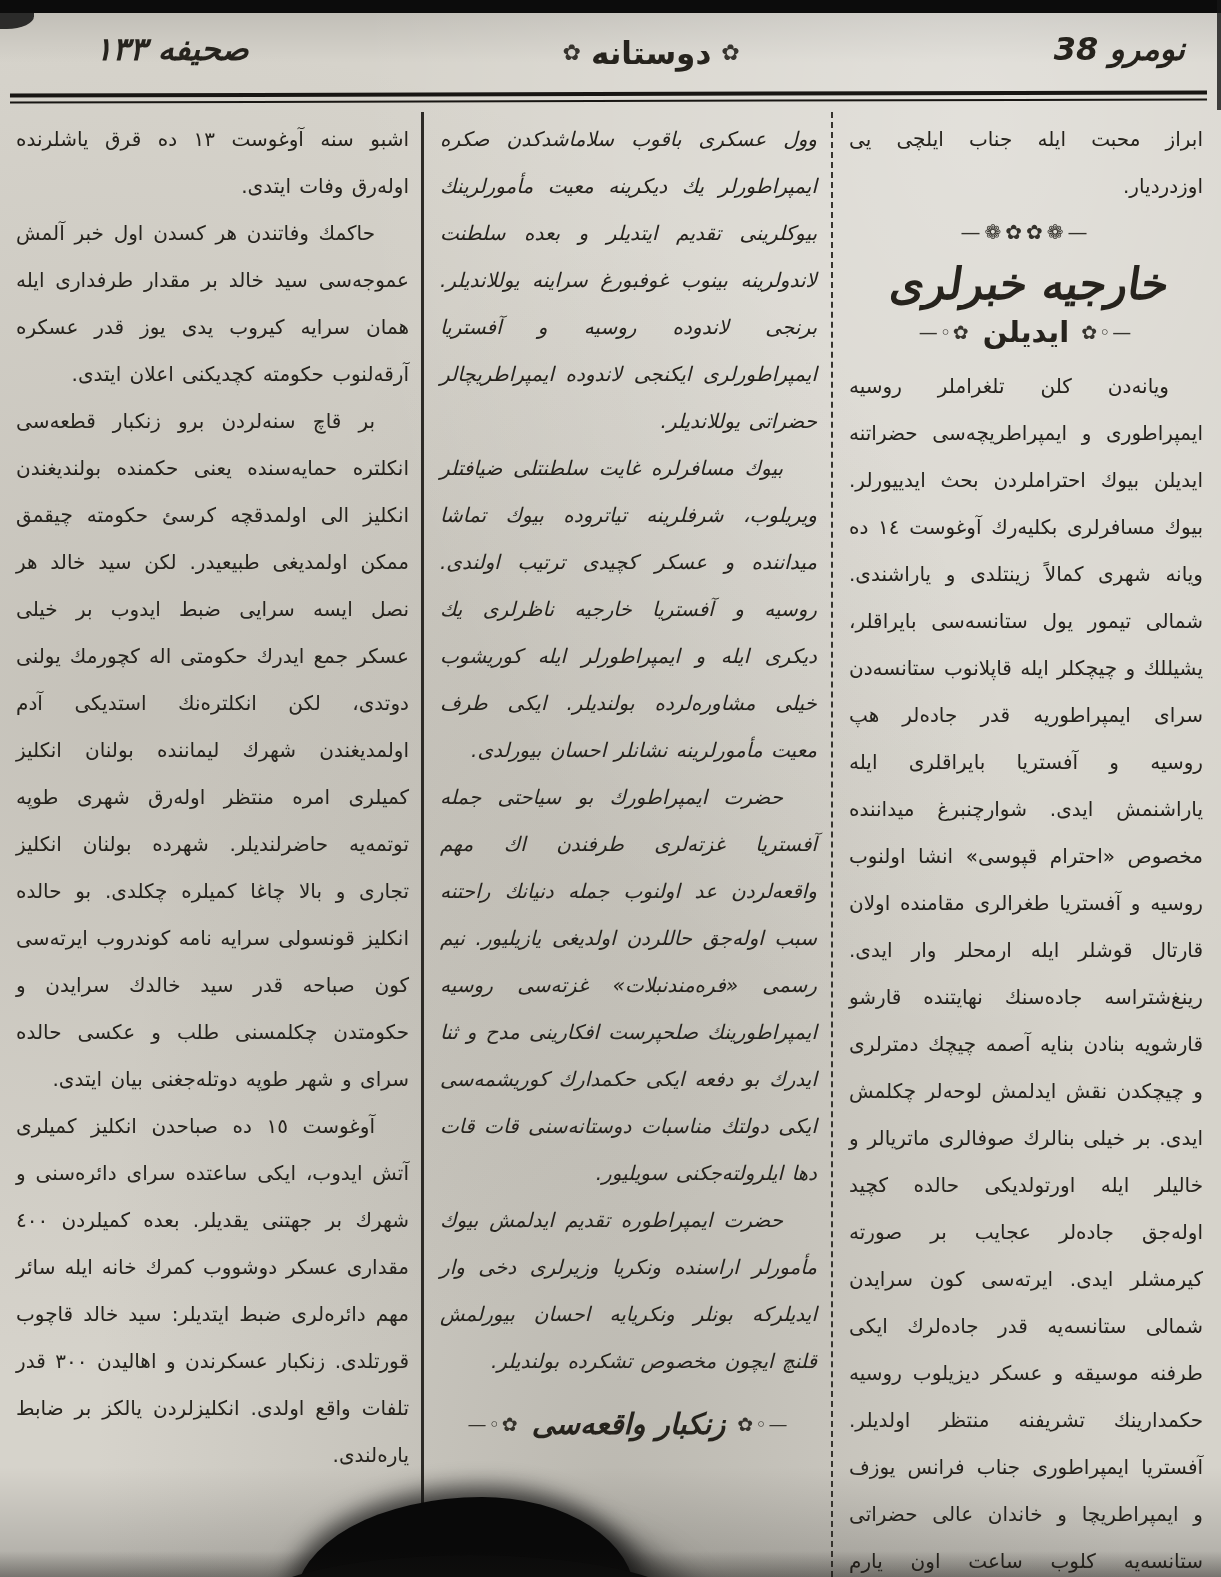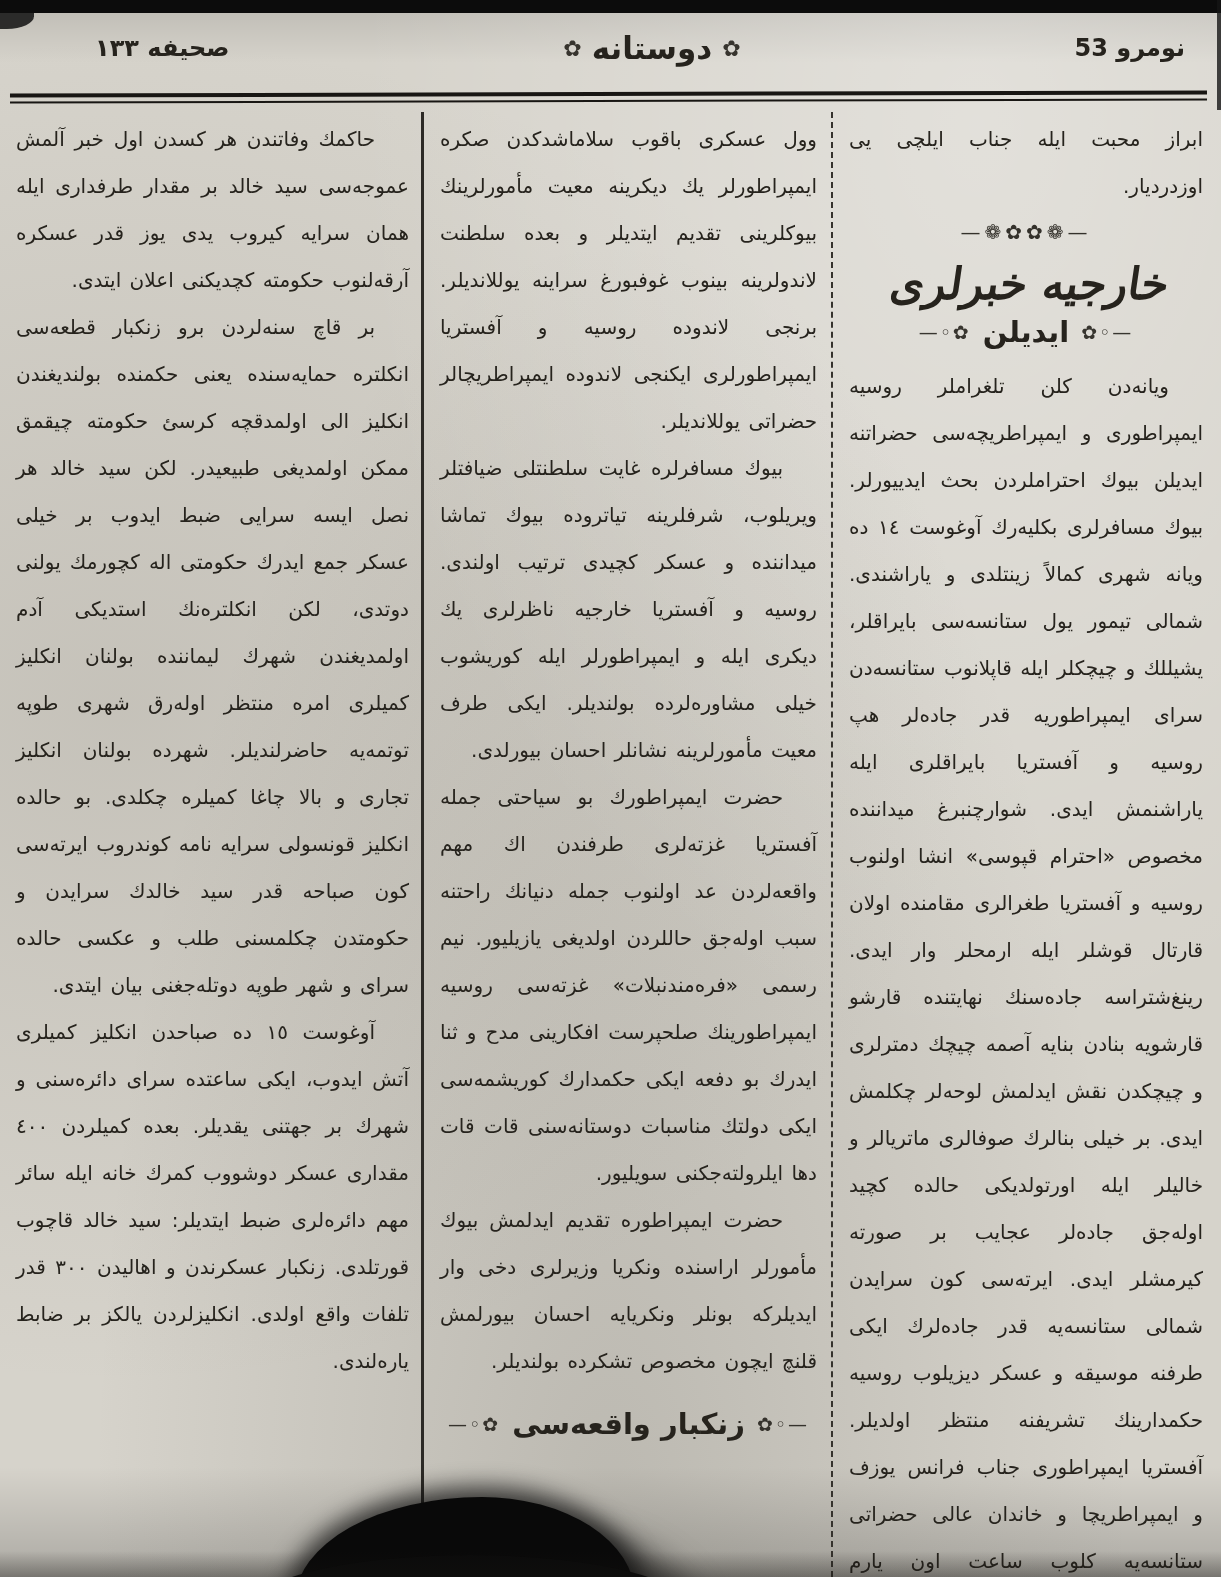--- a/index.html
+++ b/index.html
@@ -32,37 +32,37 @@
   }
   .bottom-shade{position:absolute;bottom:0;left:0;width:100%;height:26px;
     background:linear-gradient(transparent, rgba(20,18,15,0.35));}
   
   .hdr{
     position:absolute;top:30px;left:0;width:100%;
     display:flex;justify-content:space-between;align-items:baseline;
     padding:0 36px 0 95px;box-sizing:border-box;
     font-weight:bold;
   }
-  .hdr-issue,.hdr-page{font-size:24px;letter-spacing:1px;}
+  .hdr-issue,.hdr-page{font-size:32px;letter-spacing:1px;font-style:italic;}
   .hdr-center{font-size:31px;display:flex;align-items:center;gap:10px;}
   .hdr-orn{font-size:22px;opacity:.9;}
   .double-rule{
     position:absolute;top:92px;left:10px;right:14px;height:4px;
     border-top:4px solid #181613;border-bottom:2px solid #181613;
     transform:rotate(-0.15deg);
   }
   
   .columns{
     position:absolute;top:104px;bottom:0;left:0;right:0;
     display:flex;align-items:stretch;
     padding:8px 10px 0 12px;box-sizing:border-box;
   }
   .col{height:100%;overflow:hidden;box-sizing:border-box;}
   .col-right{width:380px;border-inline-end:2px dashed #35322d;padding:4px 8px 3px 16px;}
-  .col-middle{width:410px;border-inline-end:3px solid #2c2a26;padding:4px 14px 0 16px;}
+  .col-middle{width:410px;border-inline-end:3px solid #2c2a26;padding:4px 14px 0 16px;font-style:italic;}
   .col-left{flex:1;padding:4px 12px 0 4px;}
   p.body{
     margin:0;font-size:20px;line-height:47px;text-align:justify;
     text-indent:34px;word-spacing:2px;
   }
   p.cont{text-indent:0;}
   .orn-divider{
     text-align:center;font-size:20px;letter-spacing:4px;
     margin:10px 0 6px;opacity:.92;
   }
@@ -83,21 +83,21 @@
 </head>
 <body>
 
 <div class="page">
 
   <div class="top-strip"></div>
   <div class="corner-tl"></div>
   <div class="edge-right"></div>
 
   <header class="hdr">
-    <div class="hdr-issue">نومرو 53</div>
+    <div class="hdr-issue">نومرو 38</div>
     <div class="hdr-center">
       <span class="hdr-orn">✿</span>
       <span>دوستانه</span>
       <span class="hdr-orn">✿</span>
     </div>
     <div class="hdr-page">صحيفه ١٣٣</div>
   </header>
 
   <div class="double-rule"></div>
 
@@ -123,20 +123,21 @@
       <p class="body">حضرت ايمپراطوره تقديم ايدلمش بيوك مأمورلر اراسنده ونكريا وزيرلرى دخى وار ايديلركه بونلر ونكريايه احسان بيورلمش قلنچ ايچون مخصوص تشكرده بولنديلر.</p>
       <h2 class="subsection">
         <span class="orn">—◦✿</span>
         <span>زنكبار واقعه‌سى</span>
         <span class="orn">✿◦—</span>
       </h2>
 
     </section>
 
     <section class="col col-left">
+      <p class="body cont">اشبو سنه آوغوست ١٣ ده قرق ياشلرنده اوله‌رق وفات ايتدى.</p>
       <p class="body">حاكمك وفاتندن هر كسدن اول خبر آلمش عموجه‌سى سيد خالد بر مقدار طرفدارى ايله همان سرايه كيروب يدى يوز قدر عسكره آرقه‌لنوب حكومته كچديكنى اعلان ايتدى.</p>
       <p class="body">بر قاچ سنه‌لردن برو زنكبار قطعه‌سى انكلتره حمايه‌سنده يعنى حكمنده بولنديغندن انكليز الى اولمدقچه كرسئ حكومته چيقمق ممكن اولمديغى طبيعيدر. لكن سيد خالد هر نصل ايسه سرايى ضبط ايدوب بر خيلى عسكر جمع ايدرك حكومتى اله كچورمك يولنى دوتدى، لكن انكلتره‌نك استديكى آدم اولمديغندن شهرك ليماننده بولنان انكليز كميلرى امره منتظر اوله‌رق شهرى طوپه توتمه‌يه حاضرلنديلر. شهرده بولنان انكليز تجارى و بالا چاغا كميلره چكلدى. بو حالده انكليز قونسولى سرايه نامه كوندروب ايرته‌سى كون صباحه قدر سيد خالدك سرايدن و حكومتدن چكلمسنى طلب و عكسى حالده سراى و شهر طوپه دوتله‌جغنى بيان ايتدى.</p>
       <p class="body">آوغوست ١٥ ده صباحدن انكليز كميلرى آتش ايدوب، ايكى ساعتده سراى دائره‌سنى و شهرك بر جهتنى يقديلر. بعده كميلردن ٤٠٠ مقدارى عسكر دوشووب كمرك خانه ايله سائر مهم دائره‌لرى ضبط ايتديلر: سيد خالد قاچوب قورتلدى. زنكبار عسكرندن و اهاليدن ٣٠٠ قدر تلفات واقع اولدى. انكليزلردن يالكز بر ضابط ياره‌لندى.</p>
 
     </section>
 
   </main>
 
   <div class="scan-blob"></div>
   <div class="bottom-shade"></div>

